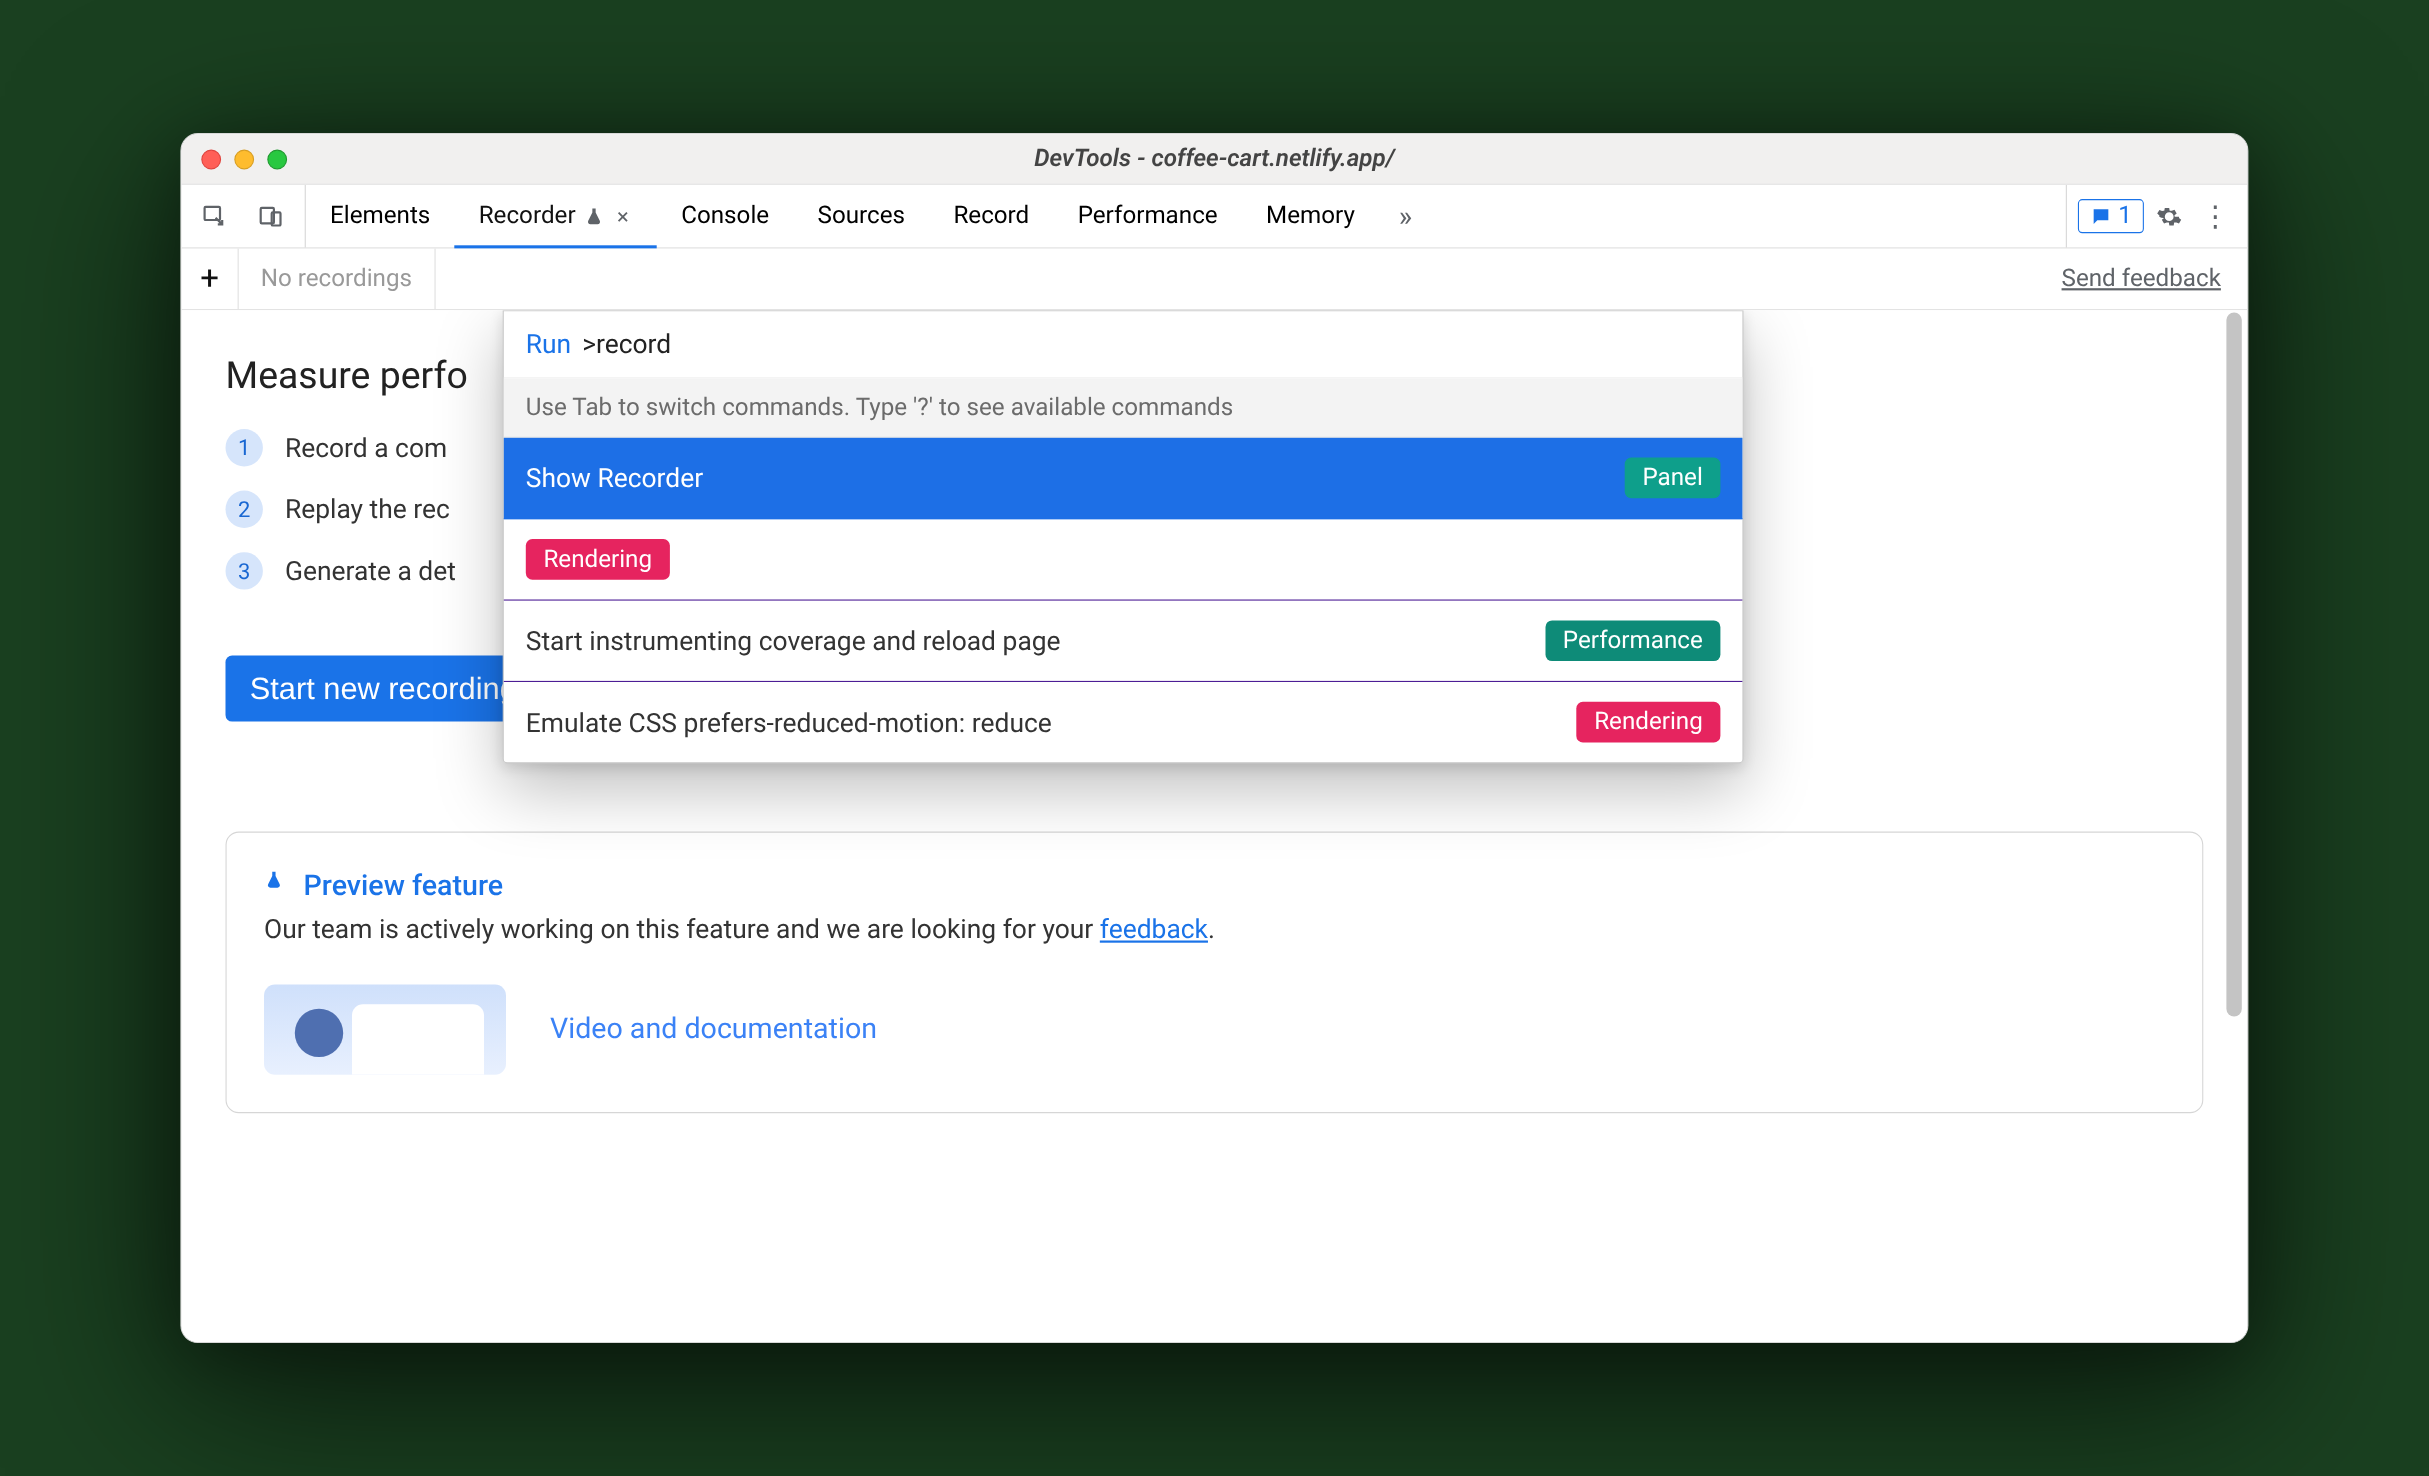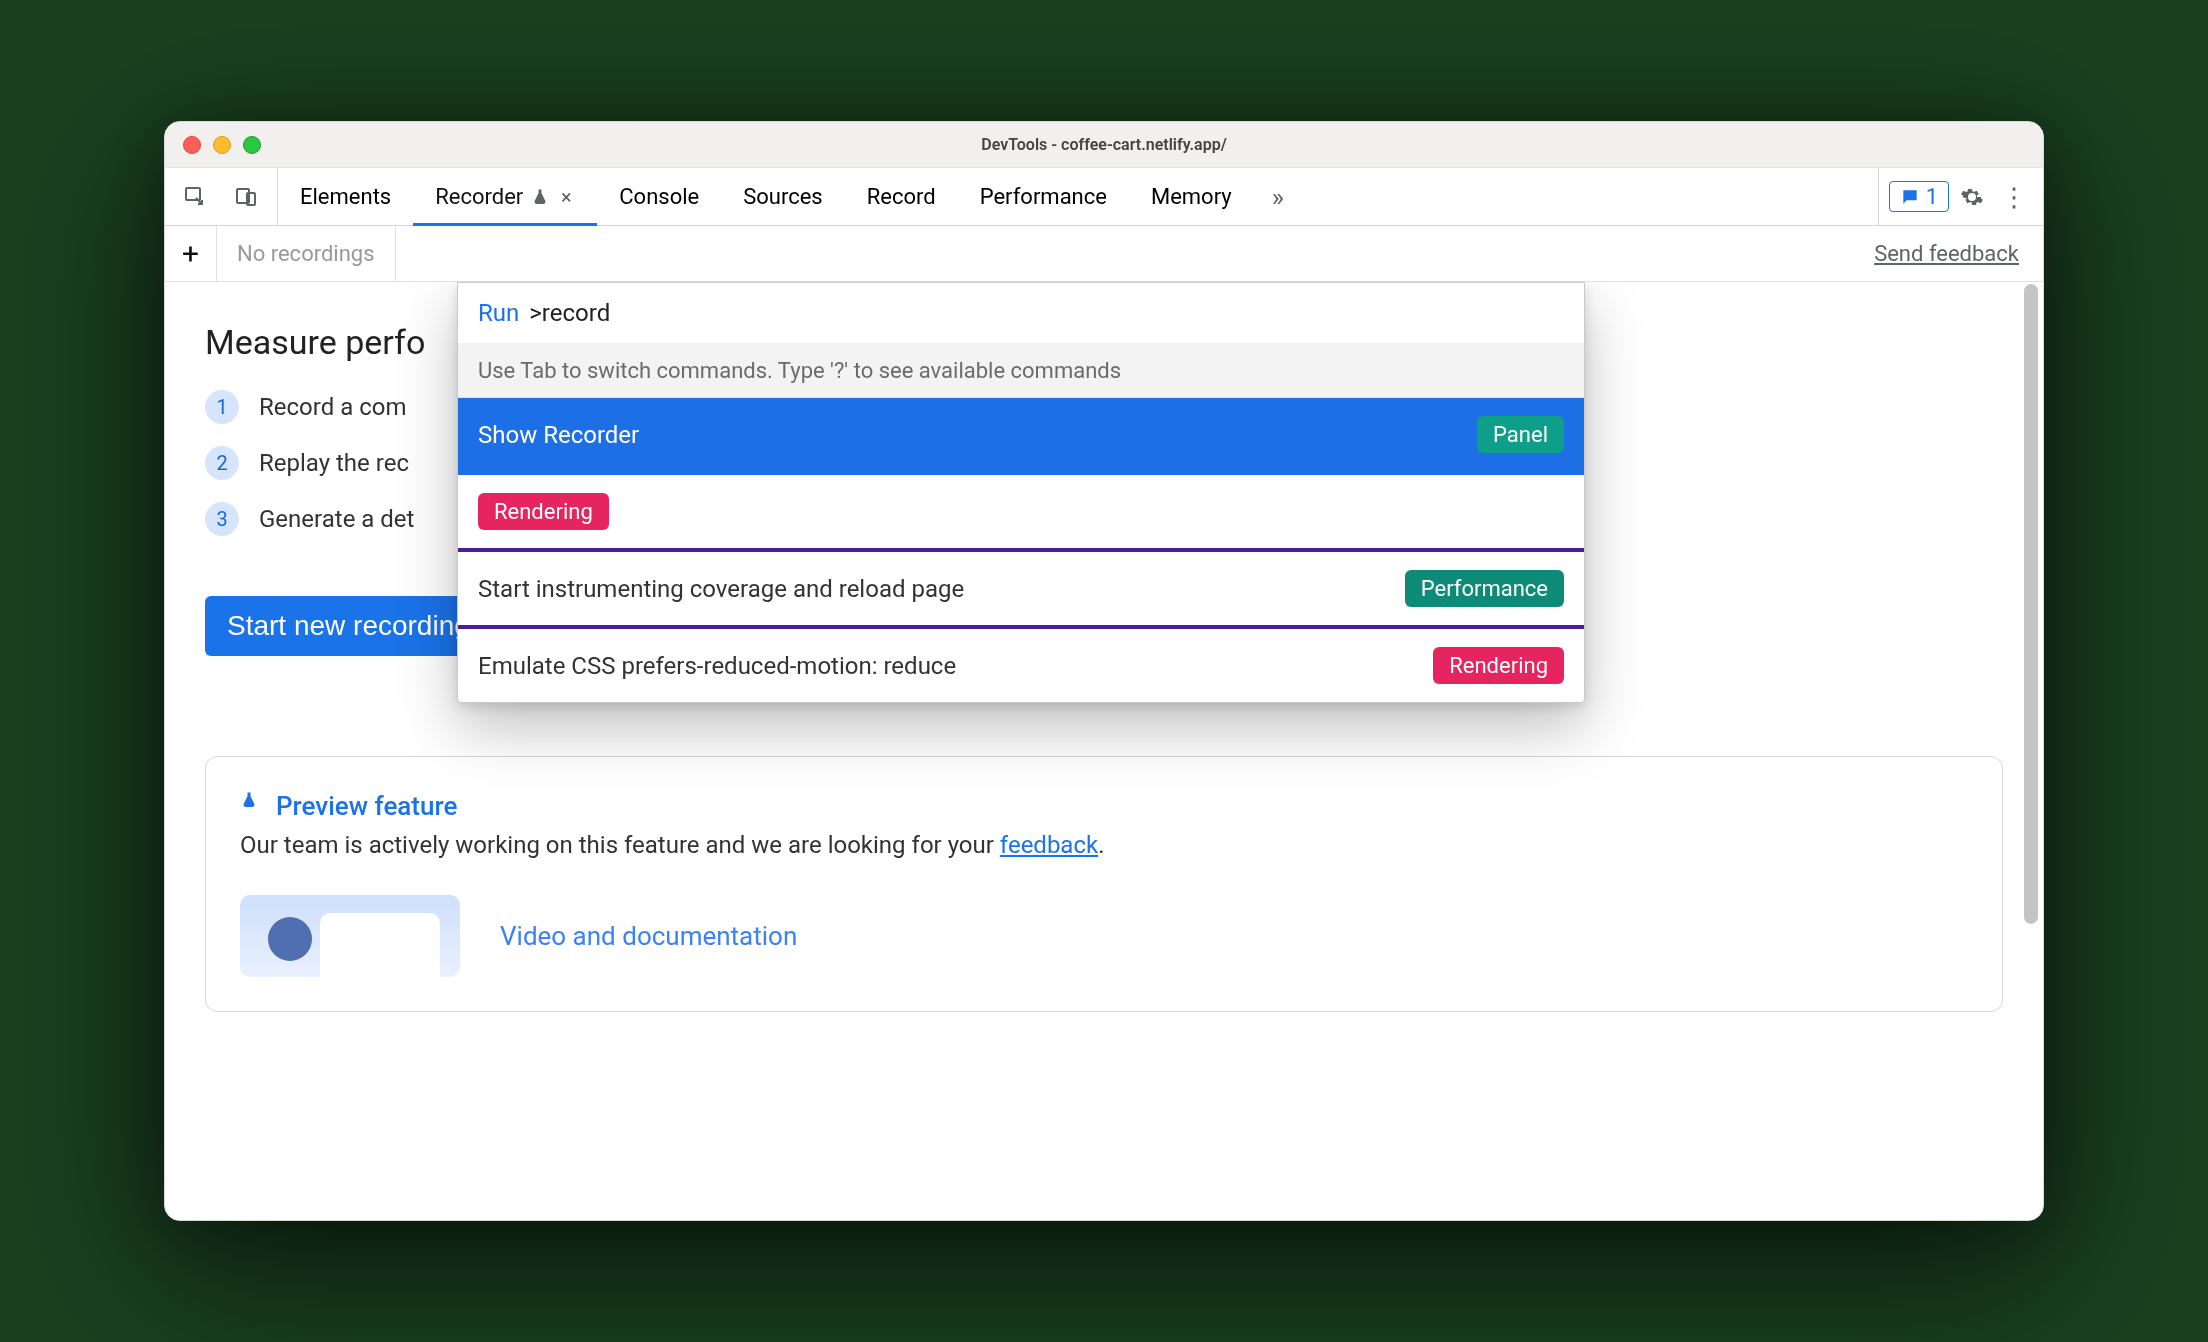--- a/index.html
+++ b/index.html
@@ -38,22 +38,23 @@
     border-bottom: 1px solid #e4e4e4;
     background: #f1f0ef;
   }
   .traffic-lights { display: flex; gap: 12px; padding-left: 18px; }
   .dot { width: 18px; height: 18px; border-radius: 50%; }
   .dot.red { background:#ff5f57; border:1px solid #e0443e;}
   .dot.yellow { background:#febc2e; border:1px solid #d89e22;}
   .dot.green { background:#28c840; border:1px solid #1f9a2f;}
   .title {
     position:absolute; left:0; right:0; text-align:center;
-    font-size: 16px; font-weight:600; color:#444;
+    font-size: 22px; font-weight:600; color:#444;
     pointer-events:none;
+    font-style:italic;
   }
 
   
   .toolbar {
     height: 58px;
     display:flex;
     align-items:stretch;
     border-bottom:1px solid #d6d6d6;
     background:#fff;
     font-size: 22px;
@@ -125,21 +126,21 @@
     border:1px solid #c9c9c9;
     border-radius:0 0 4px 4px;
     box-shadow:0 24px 60px rgba(0,0,0,0.25), 0 4px 12px rgba(0,0,0,.12);
     z-index:50;
     font-size:24px;
   }
   .cmd-row { display:flex; align-items:center; padding:16px 20px; border-bottom:1px solid #f0f0f0; gap:10px; }
   .cmd-input-row .run { color:#1a73e8; font-weight:400;}
   .cmd-input-row .typed { color:#222;}
   .cmd-hint { background:#f3f3f3; color:#6b6b6b; font-size:22px; padding:14px 20px; border-bottom:1px solid #e5e5e5;}
-  .cmd-item { padding:18px 20px; display:flex; align-items:center; justify-content:space-between; border-bottom:4px solid #4c1d95; color:#333;}
+  .cmd-item { padding:18px 20px; display:flex; align-items:center; justify-content:space-between; border-bottom:1px solid #4c1d95; color:#333;}
   .cmd-item.selected { background:#1d6fe6; color:#fff; border-bottom-color:#1d6fe6;}
   .badge { padding:6px 16px; border-radius:6px; color:#fff; font-size:22px; white-space:nowrap;}
   .badge.teal { background:#0e9f8b;}
   .badge.pink { background:#e6245f;}
   .badge.teal2 { background:#0e8b78;}
 </style>
 </head>
 <body>
 
 <div class="window-wrap">

